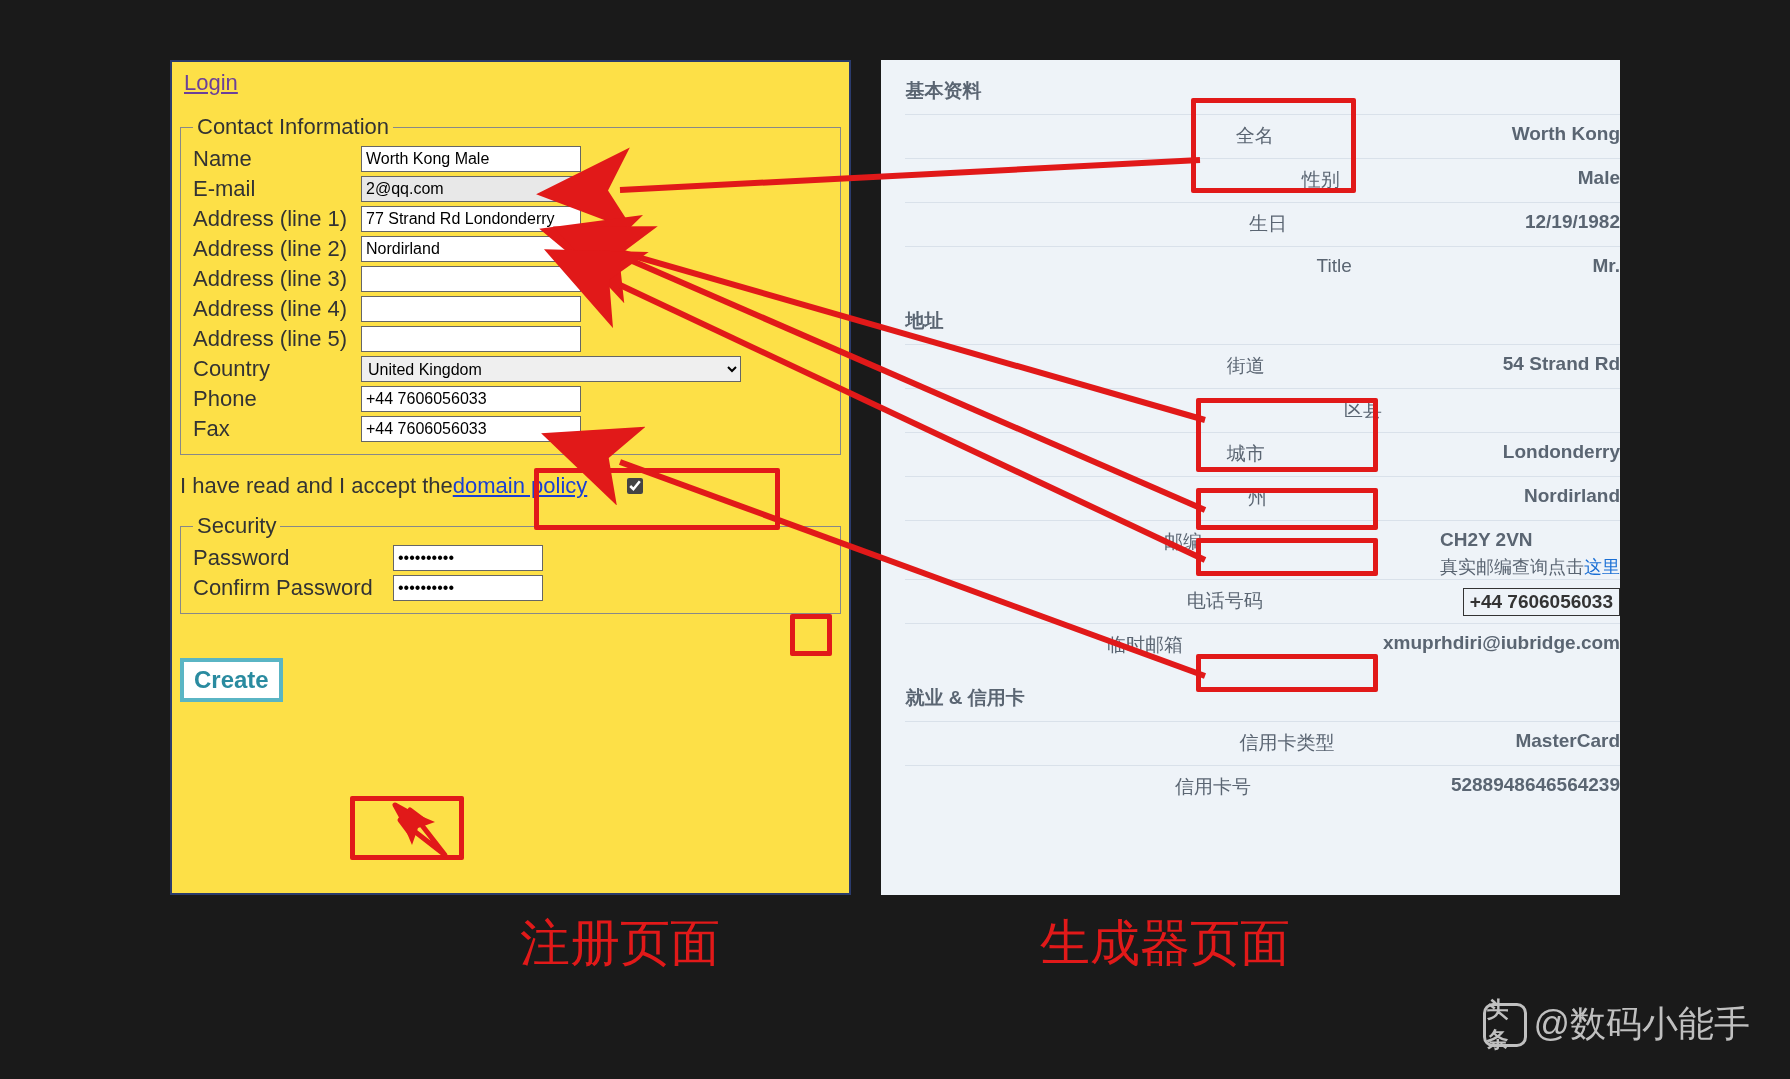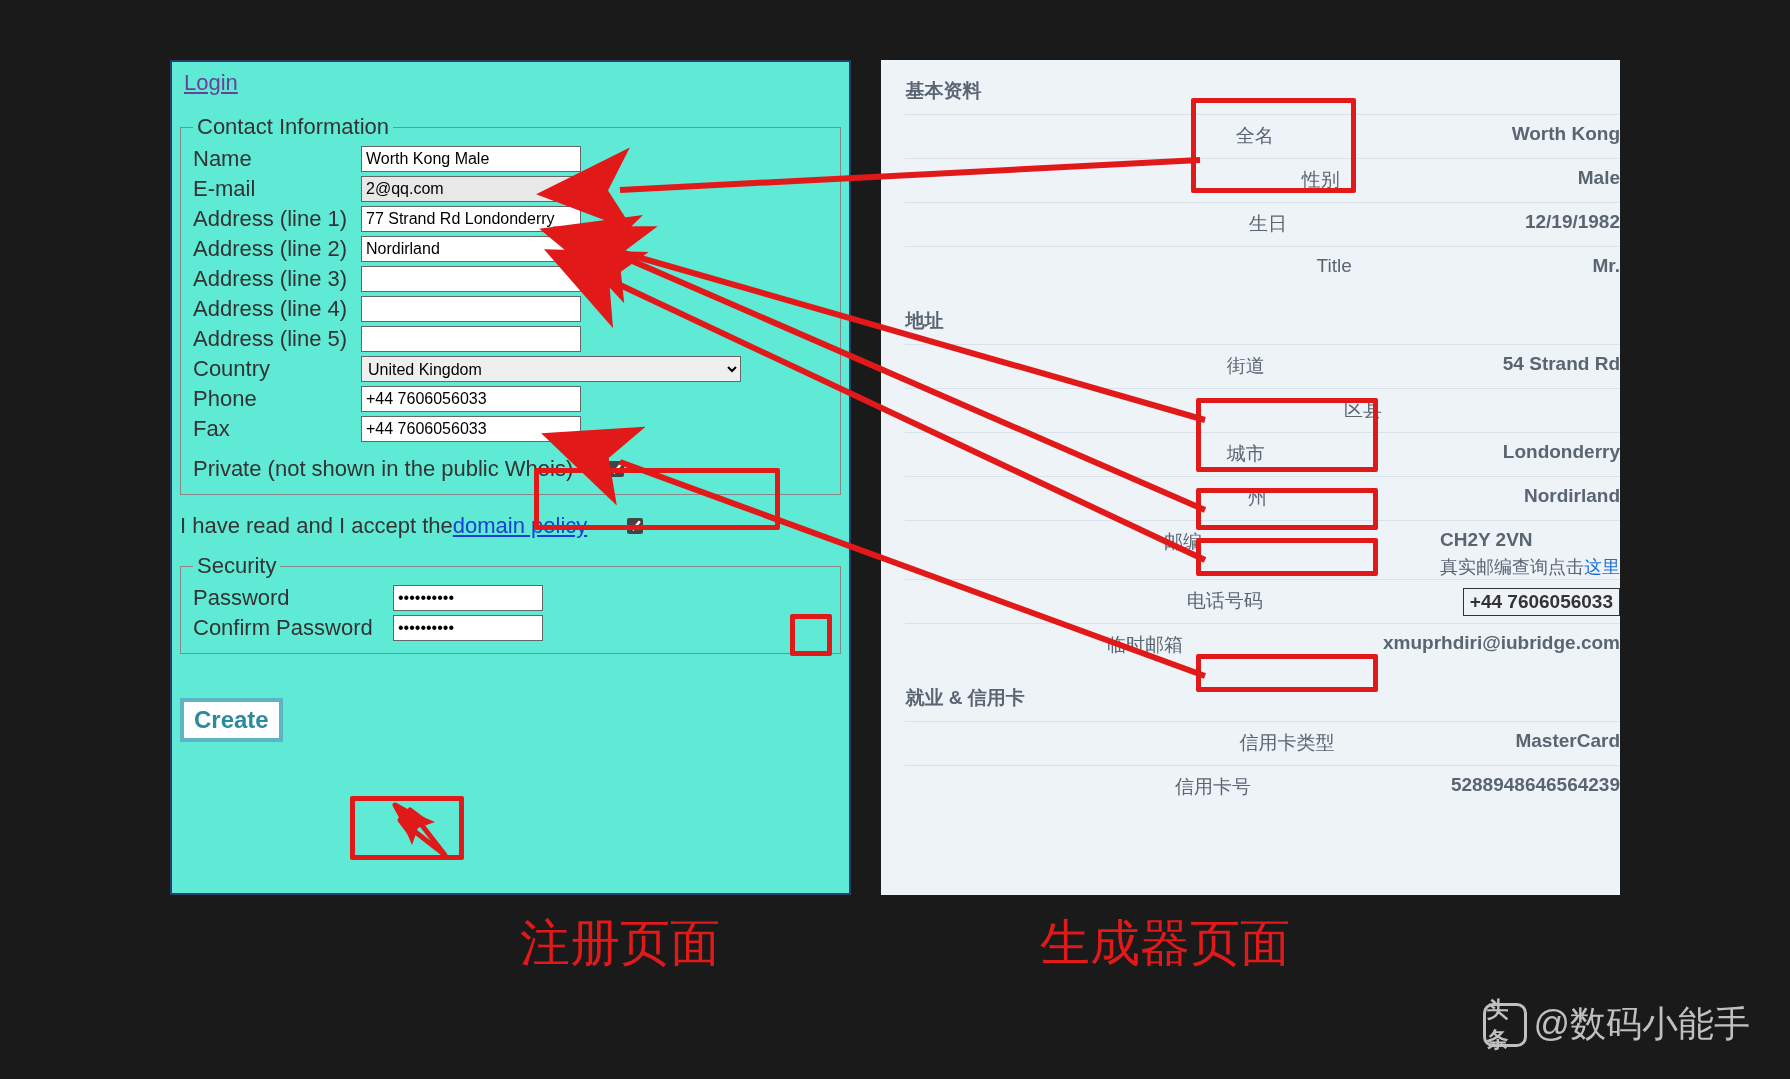--- a/index.html
+++ b/index.html
@@ -12,21 +12,21 @@
     }
     .container {
       display: flex;
       gap: 30px;
       padding: 60px 170px 0 170px;
     }
 
     
     .left-panel {
       width: 692px;
-      background: #5eead4;
+      background: #fde047;
       border: 2px solid #2a3b6c;
       padding: 8px 8px 20px 8px;
       position: relative;
     }
     .login-link {
       color: #6b4099;
       text-decoration: underline;
       font-size: 22px;
       display: inline-block;
       margin-bottom: 18px;
@@ -288,24 +288,20 @@
         </select>
       </div>
       <div class="form-row">
         <span class="form-label">Phone</span>
         <input class="form-input" value="+44 7606056033" style="">
       </div>
       <div class="form-row">
         <span class="form-label">Fax</span>
         <input class="form-input" value="+44 7606056033" style="">
       </div>
-      <div class="checkbox-row">
-        <span class="checkbox-label">Private (not shown in the public Whois)</span>
-        <input type="checkbox" class="chk" checked="" style="">
-      </div>
     </fieldset>
 
     <div class="policy-row">
       <span>I have read and I accept the </span>
       <a class="policy-link">domain policy</a>
       <span style="width:40px;"></span>
       <input type="checkbox" class="chk" checked="" style="">
     </div>
 
     <fieldset>

